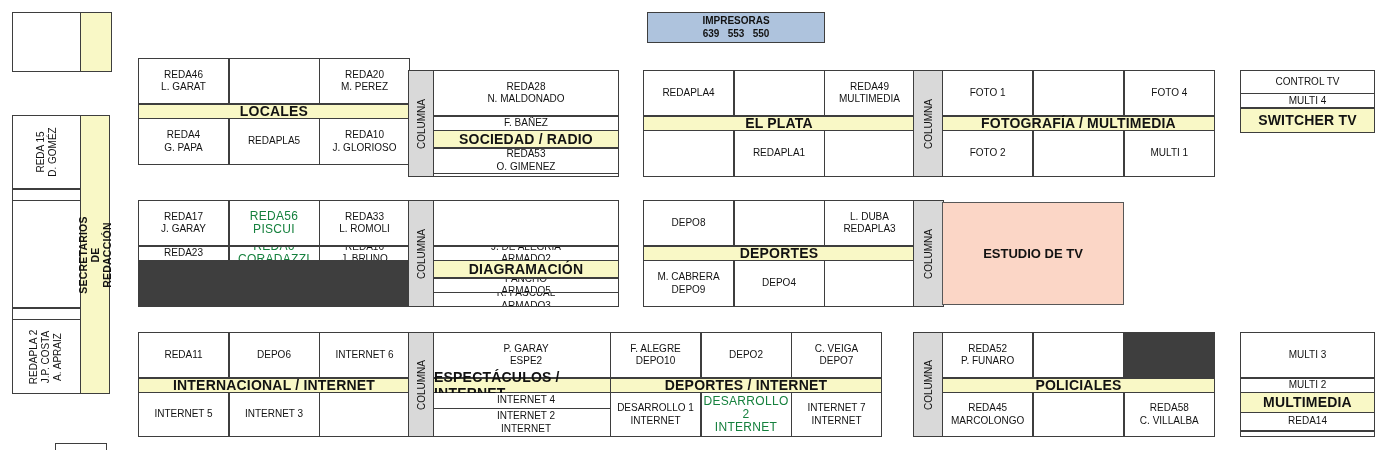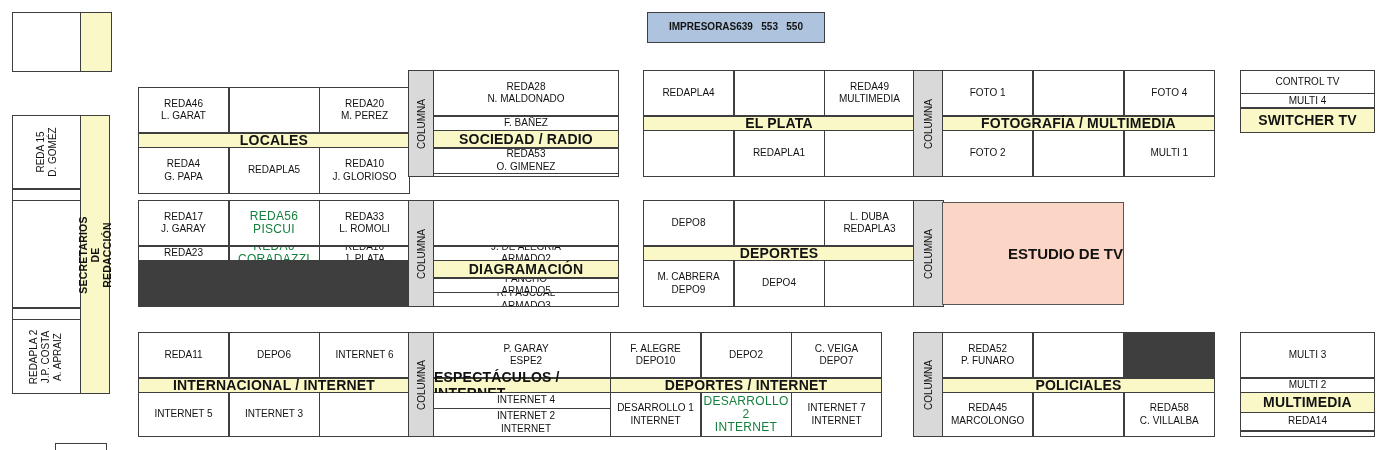--- a/index.html
+++ b/index.html
@@ -23,25 +23,25 @@
   .leftgroup{position:absolute;display:grid;grid-template-columns:auto 28px;
              grid-template-rows:72px 10px auto 10px 73px;gap:1.5px;
              background:var(--border);border:1.5px solid var(--border)}
   .vcell{overflow:visible}
   .secstrip{background:var(--band);display:flex;align-items:center;justify-content:center;overflow:visible}
   .tlbox{position:absolute;display:grid;grid-template-columns:auto 30px;gap:1.5px;
          background:var(--border);border:1.5px solid var(--border)}
   .tl-main{background:#fff}
   .tl-accent{background:var(--band)}
   .printer{position:absolute;background:var(--printer);border:1.5px solid var(--border);
-           display:flex;flex-direction:row;align-items:center;justify-content:center;
+           display:flex;flex-direction:column;align-items:center;justify-content:center;
            font-weight:bold;font-size:10px;line-height:12.5px}
   .printer-numbers{white-space:pre}
   .studio{position:absolute;background:var(--studio);border:1.5px solid #575757;
-          display:flex;align-items:center;justify-content:flex-end;font-weight:bold;font-size:15px}
+          display:flex;align-items:center;justify-content:center;font-weight:bold;font-size:13px}
   .partialbox{position:absolute;background:#fff;border:1.5px solid var(--border)}
 </style>
 </head>
 <body>
 
 <div class="canvas">
 
   <div class="tlbox" style="left:12px;top:12px;width:98px;height:58px">
     <div class="tl-main"></div>
     <div class="tl-accent"></div>
@@ -59,21 +59,21 @@
     <div class="cell" style="grid-area:3/1"></div>
     <div class="cell" style="grid-area:4/1"></div>
     <div class="cell vcell" style="grid-area:5/1"><span class="vtext">REDAPLA 2
 J.P. COSTA
 A. APRAIZ</span></div>
     <div class="secstrip" style="grid-area:1/2/6/3">
         <span class="vtext bold">SECRETARIOS DE REDACCIÓN</span>
       </div>
   </div>
 
-  <div class="block b3 rowsA" style="left:138px;top:87px;width:270px;height:105px">
+  <div class="block b3 rowsA" style="left:138px;top:58px;width:270px;height:105px">
     <div class="cell">REDA46
 L. GARAT</div>
     <div class="cell"></div>
     <div class="cell">REDA20
 M. PEREZ</div>
     <div class="band">LOCALES</div>
     <div class="cell">REDA4
 G. PAPA</div>
     <div class="cell">REDAPLA5</div>
     <div class="cell">REDA10
@@ -131,21 +131,21 @@
     <div class="cell">REDA17
 J. GARAY</div>
     <div class="cell alt">REDA56
 PISCUI</div>
     <div class="cell">REDA33
 L. ROMOLI</div>
     <div class="cell">REDA23</div>
     <div class="cell alt">REDA6
 CORADAZZI</div>
     <div class="cell">REDA16
-J. PLATA</div>
+J. BRUNO</div>
   </div>
 
   <div class="columna" style="left:408px;top:200px;width:25px;height:105px">
       <span class="vtext">COLUMNA</span>
     </div>
 
   <div class="block b2 rowsA" style="left:433px;top:200px;width:184px;height:105px">
     <div class="cell"></div>
     <div class="cell">J. DE ALEGRIA
 ARMADO2</div>

